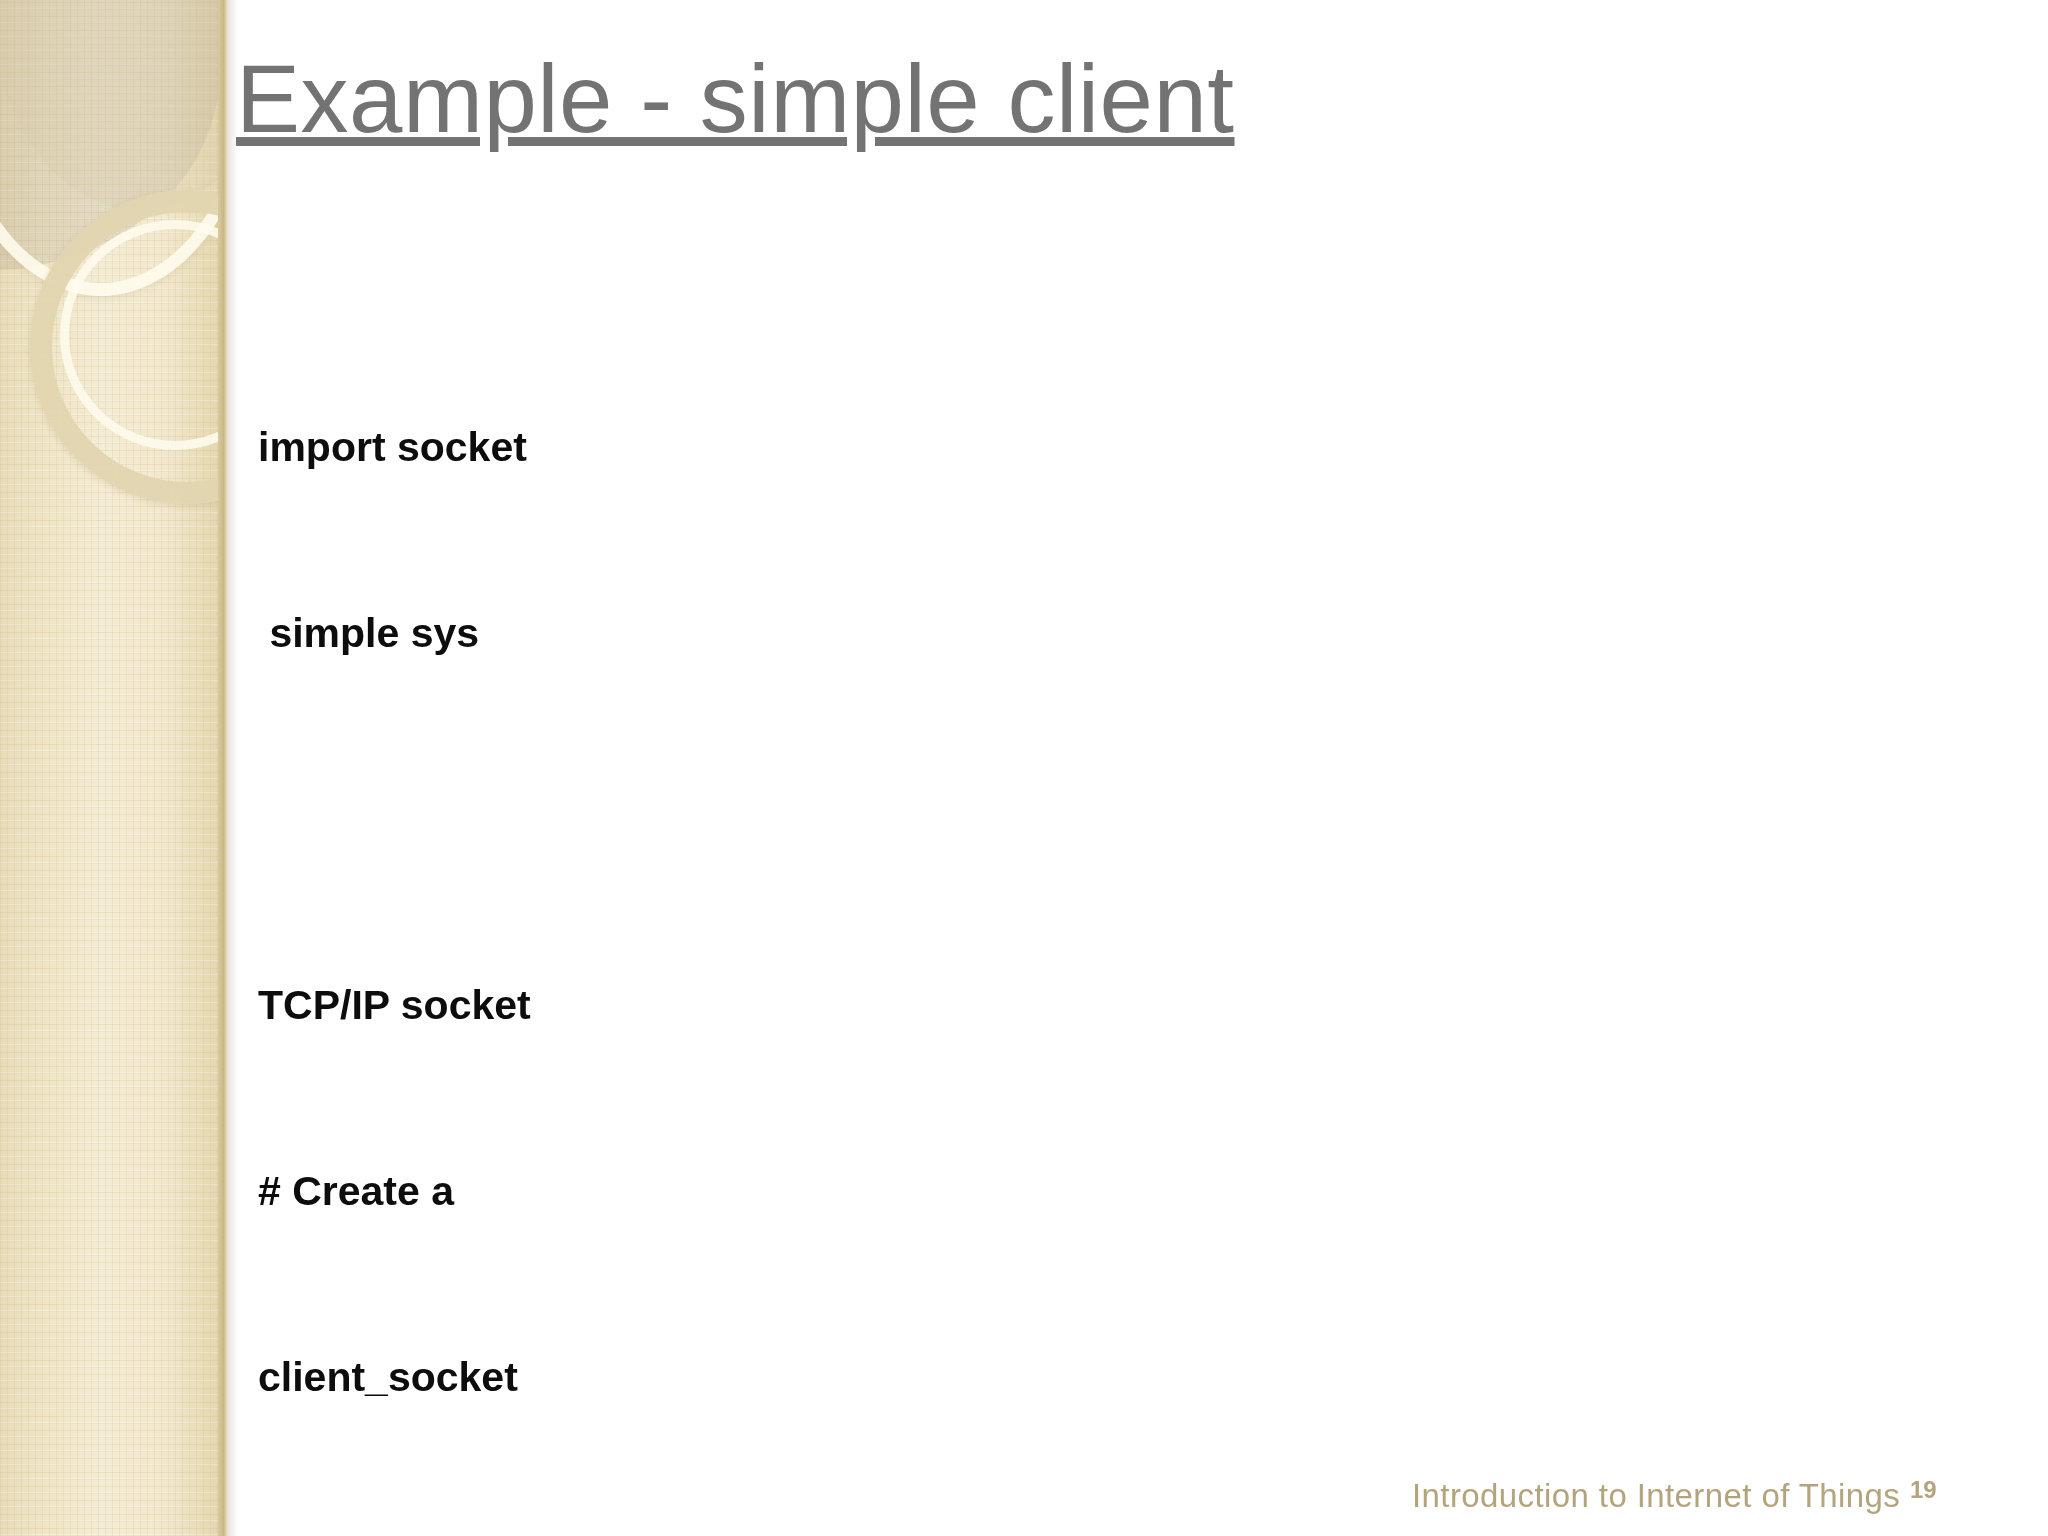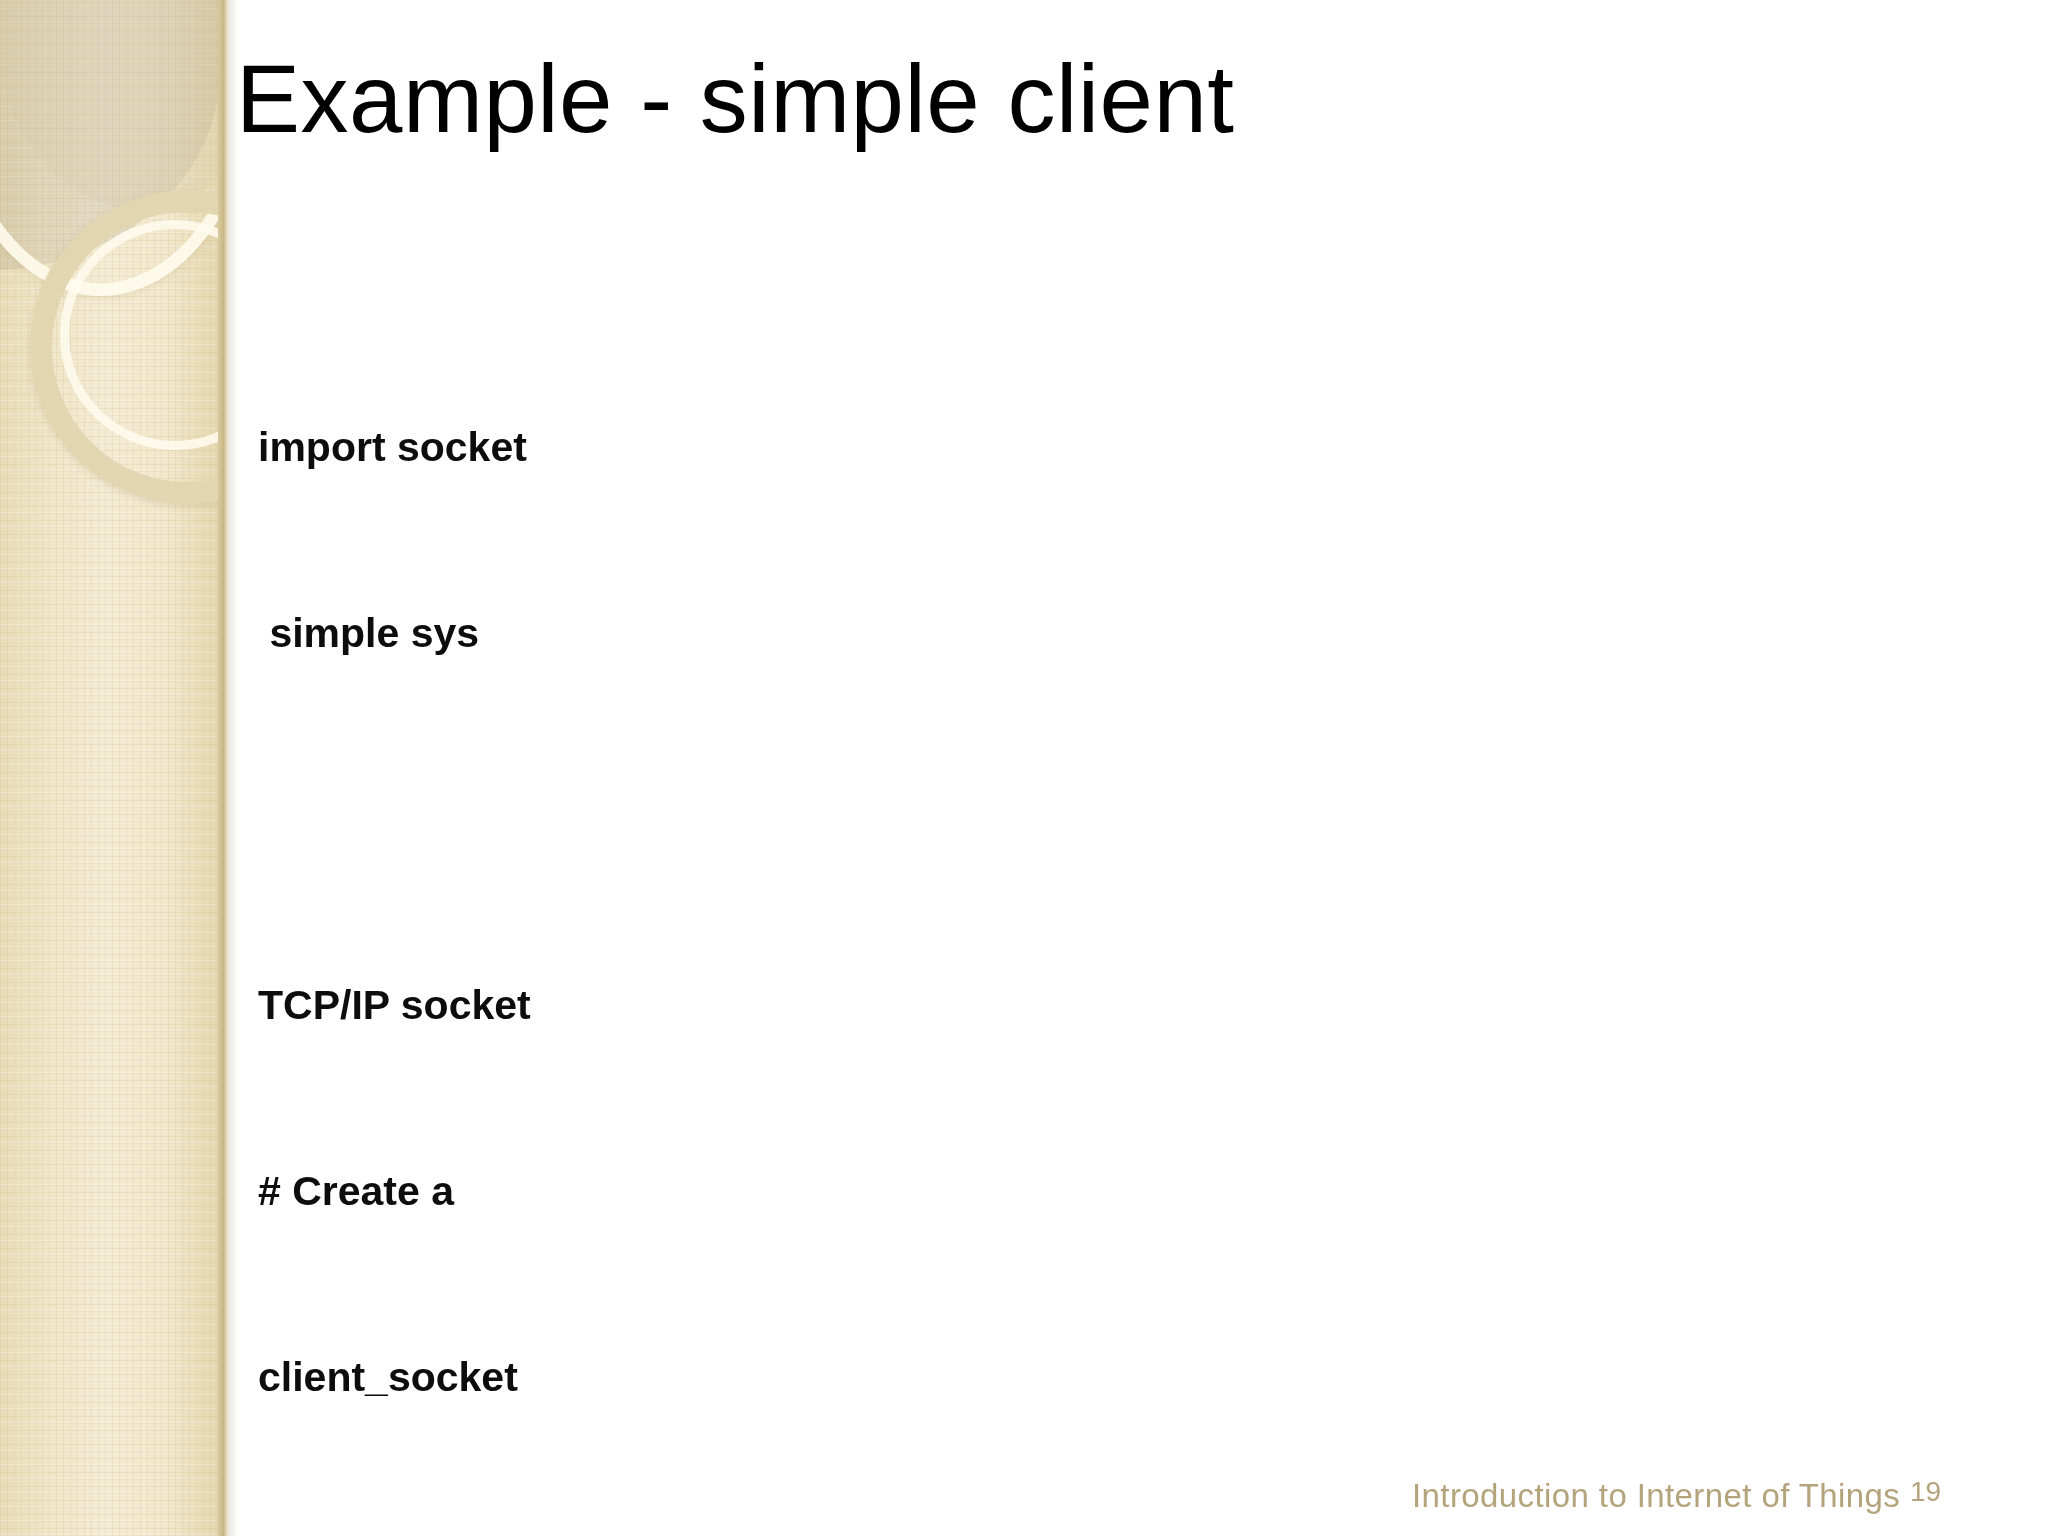--- a/index.html
+++ b/index.html
@@ -129,26 +129,27 @@
     height: 1536px;
     background: linear-gradient(to right, rgba(120,100,60,0.16), rgba(120,100,60,0));
   }
 
   
   .title {
     position: absolute;
     left: 236px;
     top: 48px;
     width: 1700px;
-    color: #000000;
+    color: #737373;
     font-size: 96px;
     line-height: 1.06;
     font-weight: 400;
     letter-spacing: 0.5px;
     white-space: nowrap;
+    text-decoration: underline;
   }
 
   
   .body-block {
     position: absolute;
     left: 258px;
     top: 292px;
     width: 1180px;
     color: #0d0d0d;
     font-size: 41px;
@@ -174,22 +175,22 @@
     font-size: 33px;
     font-weight: 400;
     white-space: nowrap;
     letter-spacing: 0.4px;
   }
   .footer-page {
     position: absolute;
     left: 1910px;
     top: 1476px;
     color: #b3a47c;
-    font-size: 28px;
-    font-weight: 400;
+    font-size: 24px;
+    font-weight: 700;
     white-space: nowrap;
   }
 </style>
 </head>
 <body>
 
 <div class="slide">
 
   <div class="side-band">
     <div class="side-texture"></div>

